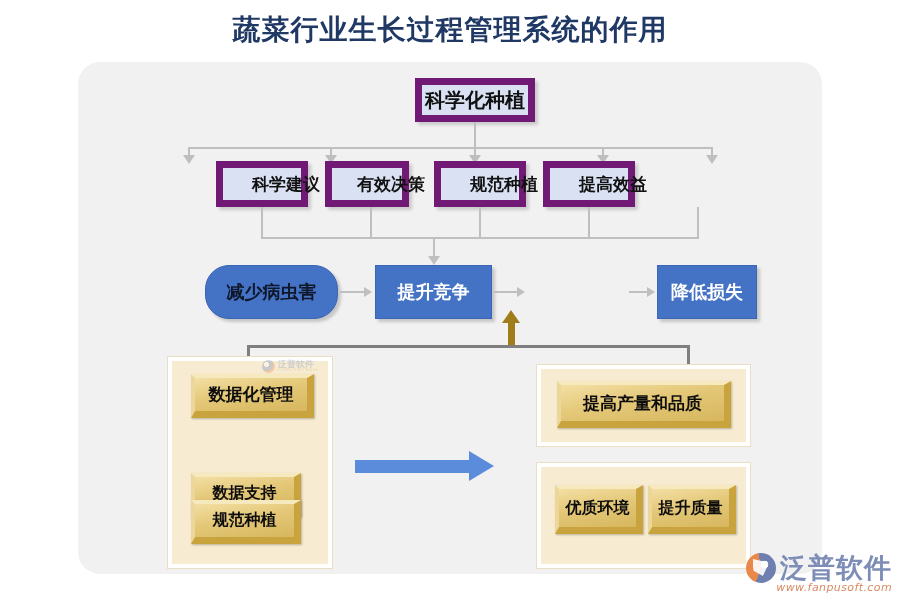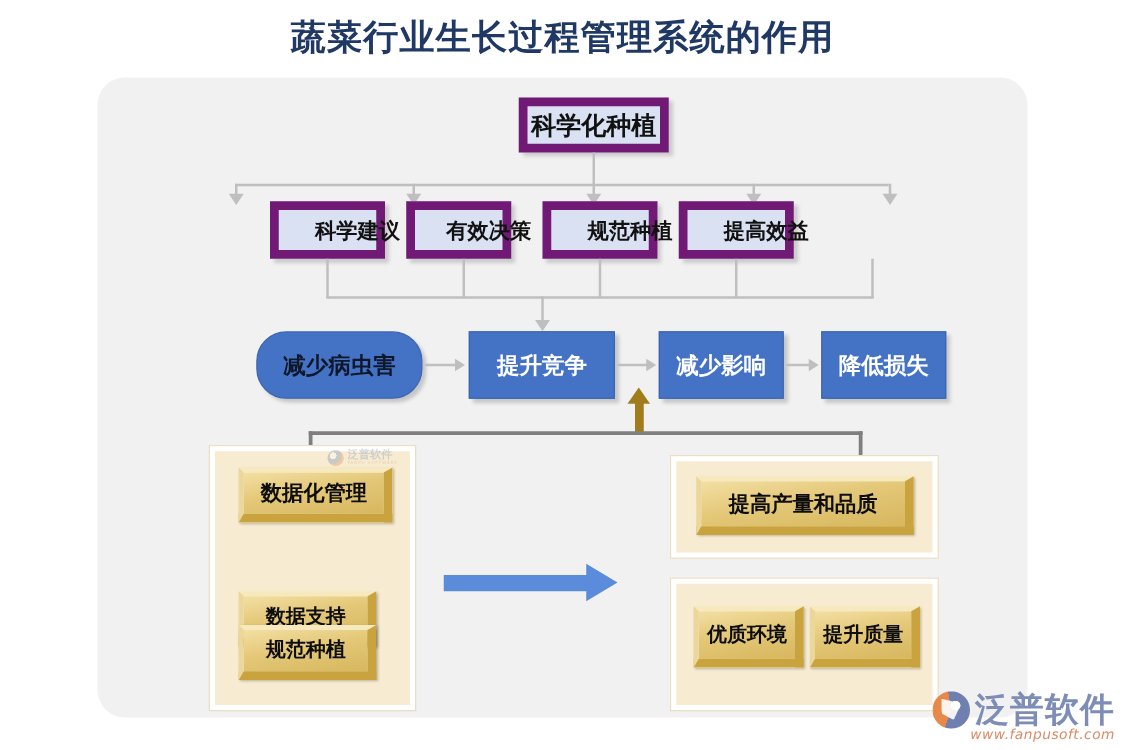--- a/index.html
+++ b/index.html
@@ -193,21 +193,20 @@
   <div class="ln-v" style="left:370px;top:207px;height:31px;"></div>
   <div class="ln-v" style="left:479px;top:207px;height:31px;"></div>
   <div class="ln-v" style="left:588px;top:207px;height:31px;"></div>
   <div class="ln-v" style="left:697px;top:207px;height:31px;"></div>
   <div class="ln-h" style="left:261px;top:237px;width:438px;"></div>
   <div class="ln-v" style="left:433px;top:237px;height:21px;"></div>
   <div class="arrow-dn" style="left:428px;top:256px;"></div>
 
   <div class="box box-blue dark-text" style="left:205px;top:265px;width:133px;height:54px;">减少病虫害</div>
   <div class="box box-blue" style="left:375px;top:265px;width:117px;height:54px;">提升竞争</div>
-  <div class="box box-blue" style="left:527px;top:265px;width:100px;height:54px;">减少影响</div>
   <div class="box box-blue" style="left:657px;top:265px;width:100px;height:54px;">降低损失</div>
 
   <div class="ln-h" style="left:340px;top:291px;width:25px;"></div>
   <div class="arrow-rt" style="left:364px;top:287px;"></div>
   <div class="ln-h" style="left:494px;top:291px;width:24px;"></div>
   <div class="arrow-rt" style="left:517px;top:287px;"></div>
   <div class="ln-h" style="left:629px;top:291px;width:19px;"></div>
   <div class="arrow-rt" style="left:647px;top:287px;"></div>
 
   <div class="gold-shaft" style="left:508px;top:322px;height:26px;"></div>

